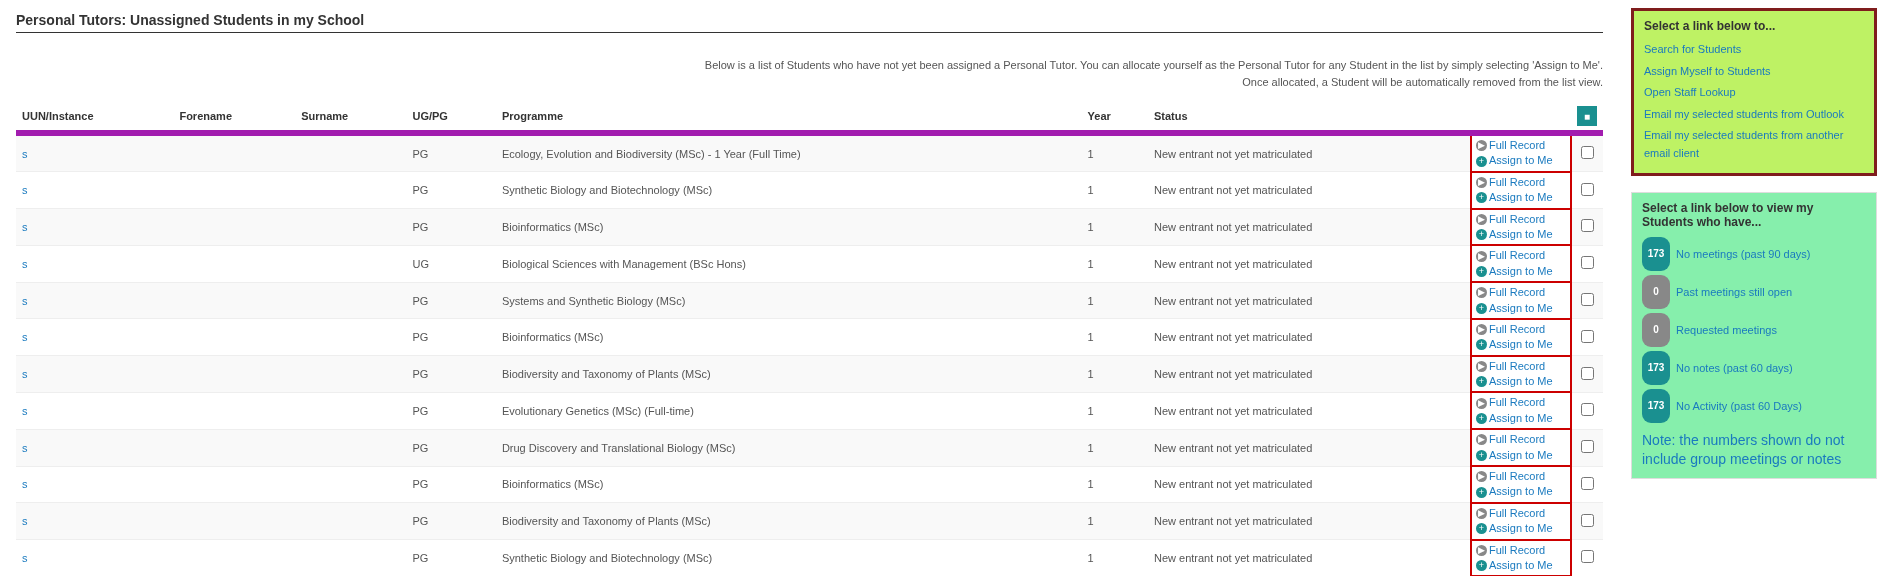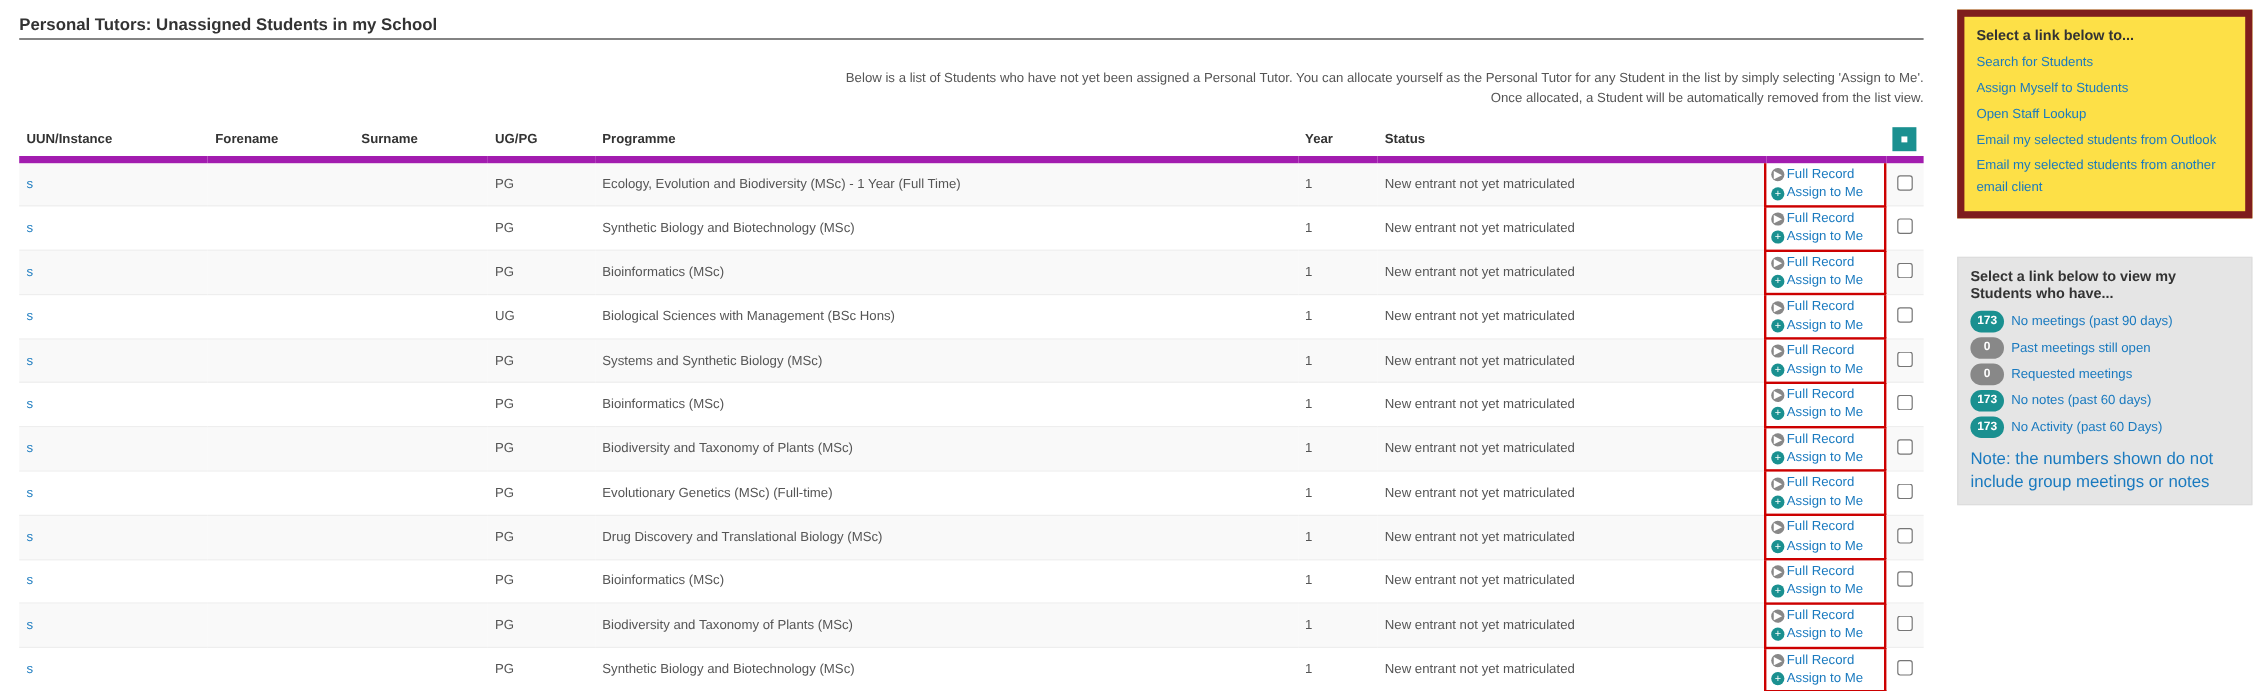--- a/index.html
+++ b/index.html
@@ -115,62 +115,62 @@
     }
 
     
     .sidebar {
       width: 270px;
       flex-shrink: 0;
       padding: 8px 12px;
       font-size: 11px;
     }
     .sidebar-box {
-      border: 6px solid #7f1d1d;
-      margin-bottom: 32px;
+      border: 3px solid #7f1d1d;
+      margin-bottom: 16px;
       padding: 8px 10px;
-      background: #fde047;
+      background: #bef264;
     }
     .sidebar-box-title {
       font-size: 12px;
       font-weight: bold;
       color: #333;
       margin-bottom: 6px;
     }
     .sidebar-link {
       display: block;
       color: #1a7abf;
       text-decoration: none;
       padding: 2px 0;
       font-size: 11px;
       line-height: 1.6;
     }
     .sidebar-box2 {
       border: 1px solid #ddd;
       padding: 8px 10px;
-      background: #e5e5e5;
+      background: #86efac;
     }
     .sidebar-box2-title {
       font-size: 12px;
       font-weight: bold;
       color: #333;
       margin-bottom: 6px;
     }
     .metric-row {
       display: flex;
       align-items: center;
       gap: 6px;
       padding: 2px 0;
     }
     .metric-badge {
       display: inline-flex;
       align-items: center;
       justify-content: center;
       min-width: 28px;
-      height: 18px;
+      height: 34px;
       border-radius: 9px;
       font-size: 10px;
       font-weight: bold;
       color: white;
       padding: 0 5px;
       text-align: center;
     }
     .badge-teal { background: #1a9090; }
     .badge-grey { background: #888; }
     .metric-label-link {

